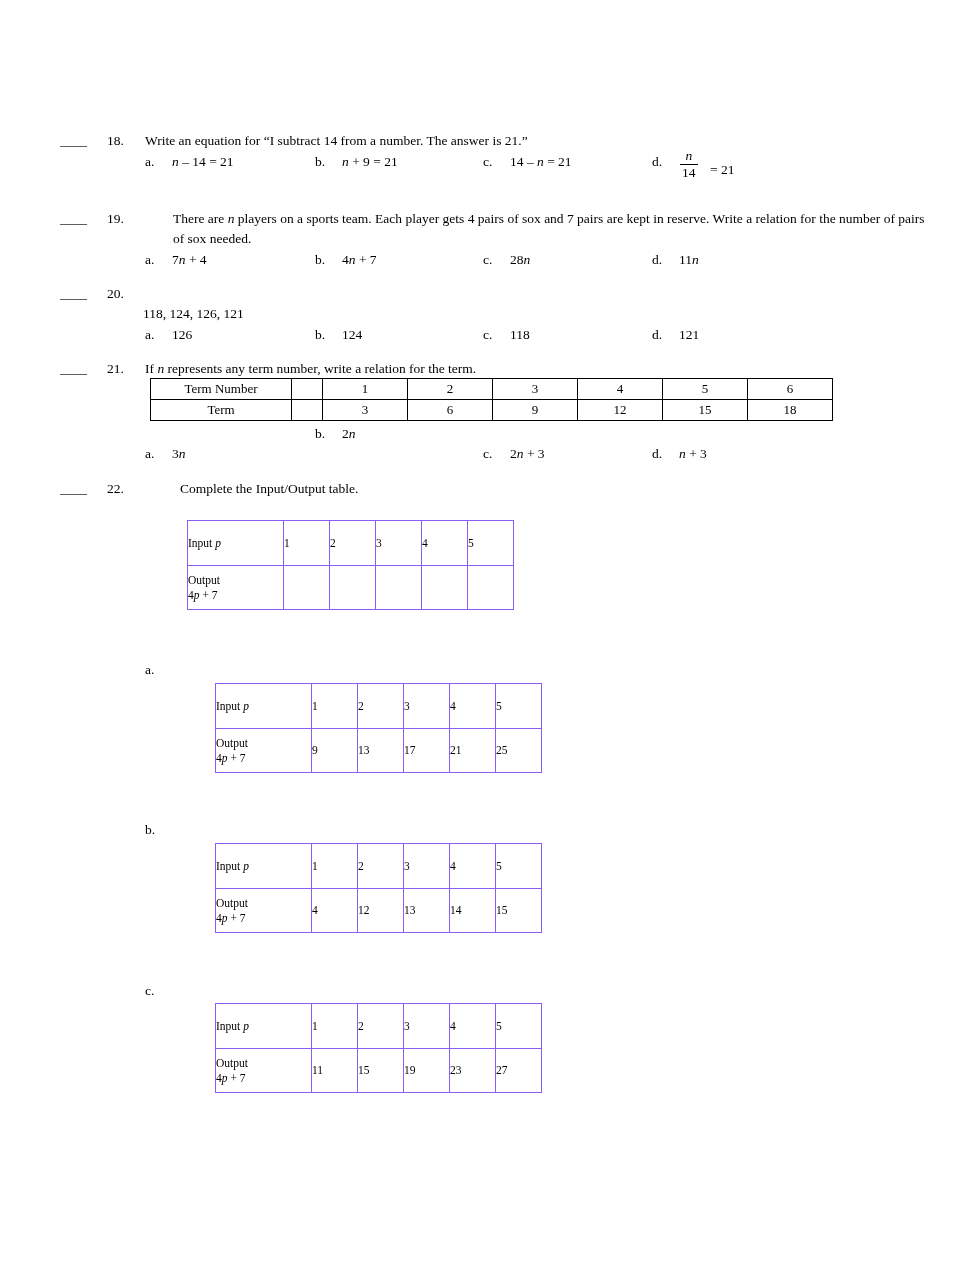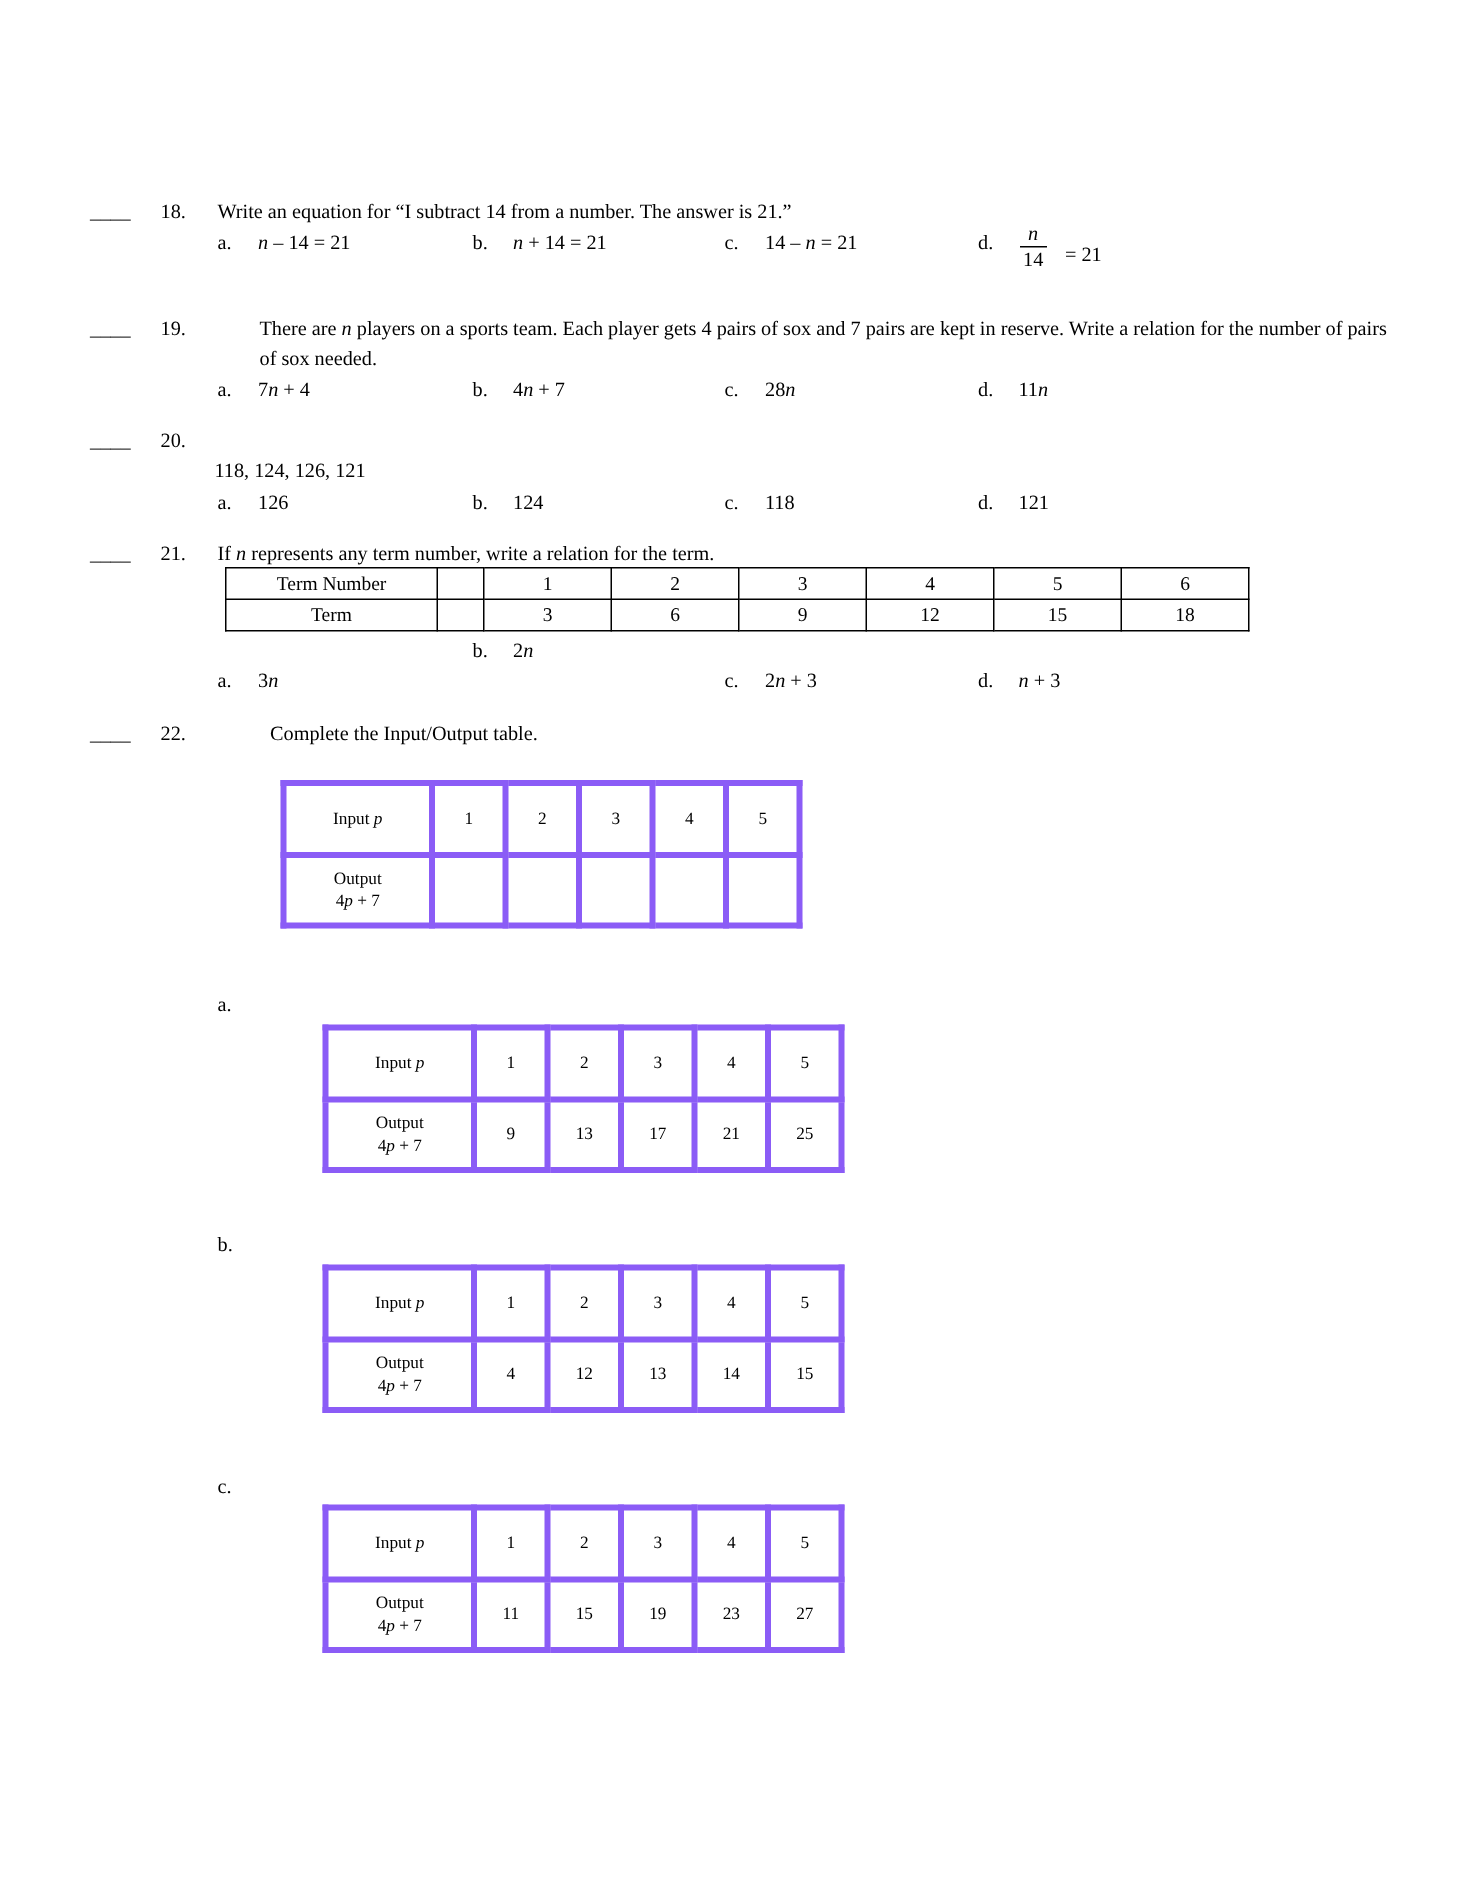--- a/index.html
+++ b/index.html
@@ -22,42 +22,42 @@
 
   
   .ttable { font-size: 13px; line-height: normal; }
   .ttable td { border: 1px solid #000; text-align: center; height: 20px; }
   .ttable .c1 { width: 140px; }
   .ttable .c2 { width: 30px; }
   .ttable .cn { width: 84px; }
 
   
   .iotable { font-size: 11.5px; line-height: 15px; }
-  .iotable td { border: 4px solid #8b5cf6; text-align: center; }
+  .iotable td { border: 1px solid #8b5cf6; text-align: left; }
   .iotable .hcol { width: 95px; }
   .iotable .vcol { width: 45px; }
   .iotable tr.r1 td { height: 44px; }
   .iotable tr.r2 td { height: 43px; }
 
   
   .frac { display: inline-block; text-align: center; font-size: 13.5px; line-height: 16px; }
   .frac .fnum { display: block; border-bottom: 1px solid #000; padding: 0 5px; }
   .frac .fden { display: block; padding: 0 2px; }
 </style>
 </head>
 <body>
 
 <div class="page">
 
   <span class="abs" style="left:60px; top:131px;">____</span>
   <span class="abs" style="left:107px; top:131px;">18.</span>
   <div class="abs prompt" style="left:145px; top:131px;"><span>Write an equation for “I subtract 14 from a number. The answer is 21.”</span></div>
 
   <span class="abs" style="left:145px; top:152px;"><span class="clabel">a.</span><span><span class="it">n</span><span> – 14 = 21</span></span></span>
-  <span class="abs" style="left:315px; top:152px;"><span class="clabel">b.</span><span><span class="it">n</span><span> + 14 = 21</span></span></span>
+  <span class="abs" style="left:315px; top:152px;"><span class="clabel">b.</span><span><span class="it">n</span><span> + 9 = 21</span></span></span>
   <span class="abs" style="left:483px; top:152px;"><span class="clabel">c.</span><span><span>14 – </span><span class="it">n</span><span> = 21</span></span></span>
   <span class="abs" style="left:652px; top:152px;">d.</span>
   <span class="abs frac" style="left:680px; top:148px;">
     <span class="fnum"><span class="it">n</span></span>
     <span class="fden">14</span>
   </span>
   <span class="abs" style="left:710px; top:160px;">= 21</span>
 
   <span class="abs" style="left:60px; top:209px;">____</span>
   <span class="abs" style="left:107px; top:209px;">19.</span>

